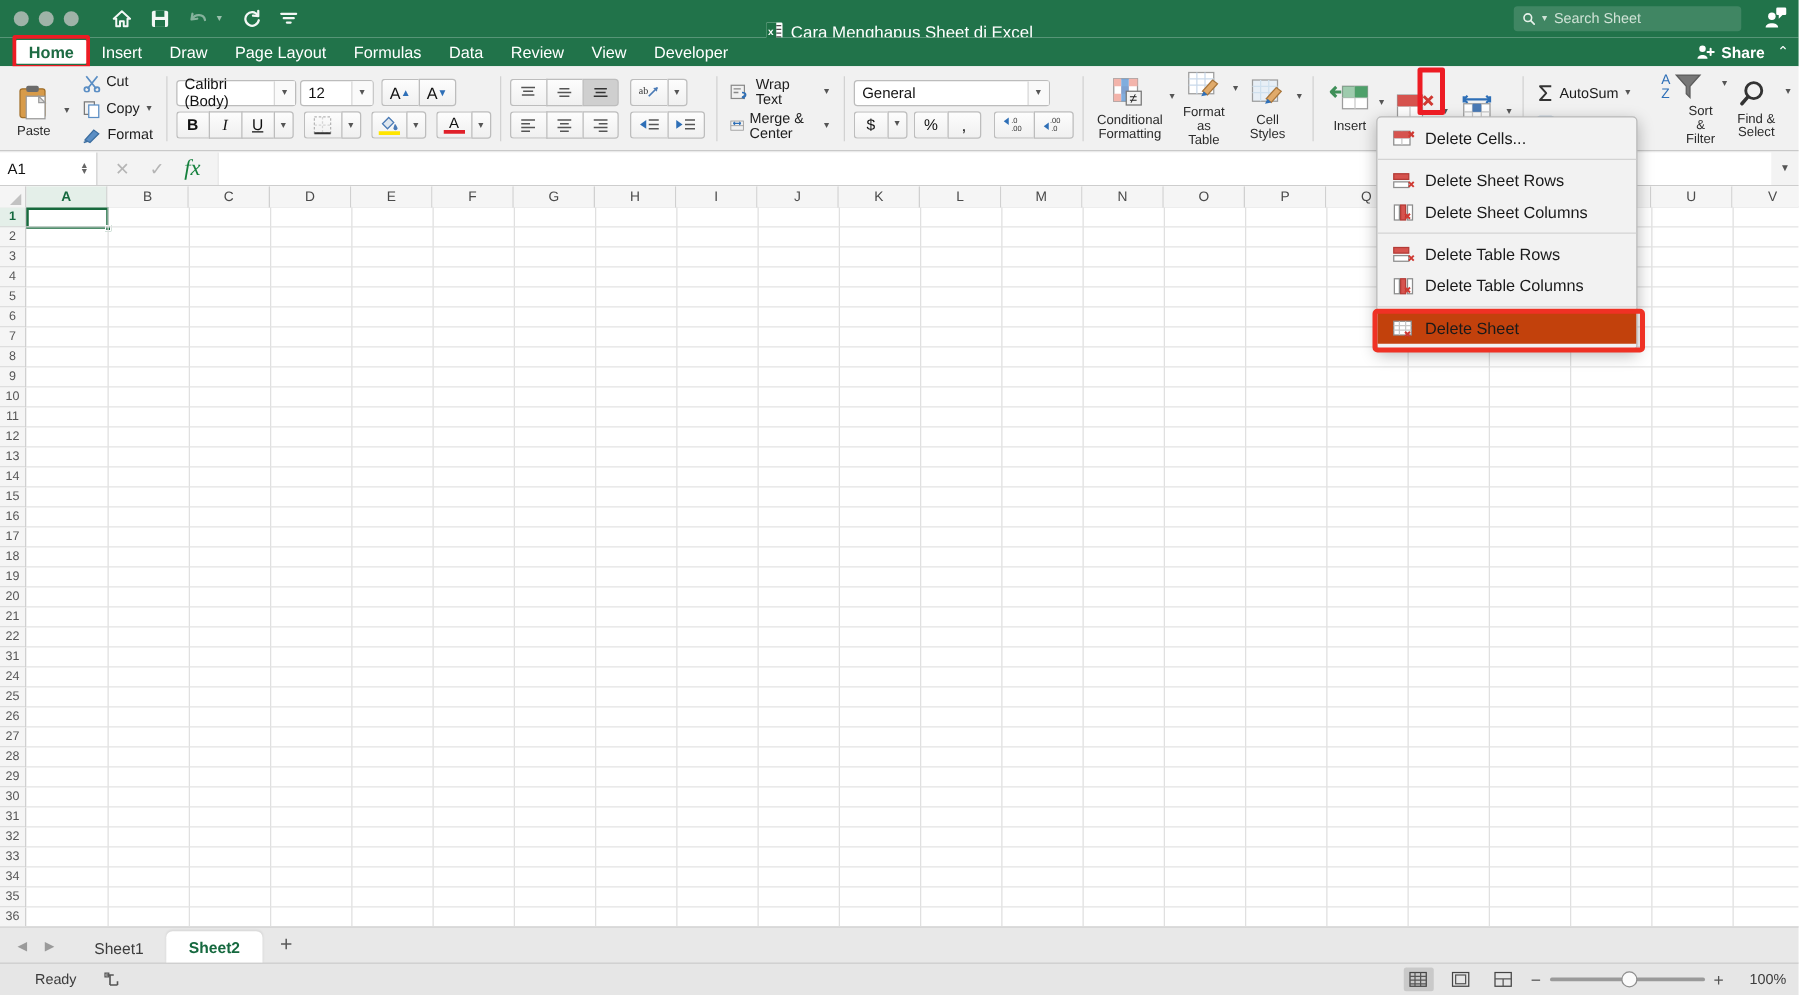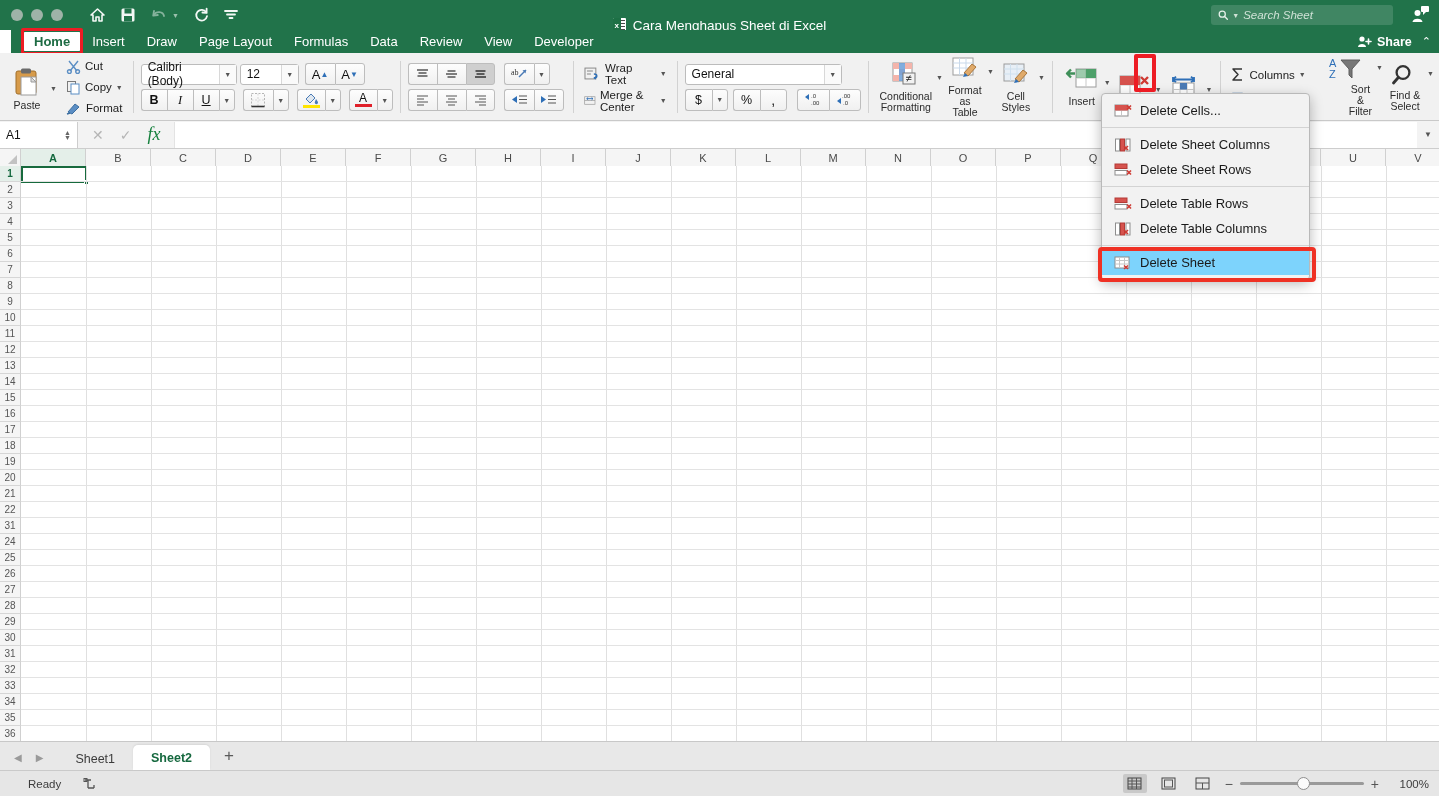--- a/index.html
+++ b/index.html
@@ -40,29 +40,29 @@
     content:""; position:absolute; right:1px; top:2px; width:4px; height:1px;
     background:#4a4a4a; box-shadow:0 3px 0 #4a4a4a, 0 6px 0 #4a4a4a, 0 9px 0 #4a4a4a;
   }
   .search-wrap{
     position:absolute; right:46px; top:5px;
     width:182px; height:20px; background:rgba(255,255,255,.14);
     border-radius:3px; display:flex; align-items:center; padding:0 7px; gap:4px;
   }
   .search-wrap input{
     background:transparent; border:0; outline:none; color:#ffffff;
-    font-family:"Liberation Sans", sans-serif; font-size:11.5px; width:100%;font-style:italic;
+    font-family:"Liberation Sans", sans-serif; font-size:11.5px; width:100%;
   }
   .search-wrap input::placeholder{ color:#cfe2d6; }
   .person-icon{ position:absolute; right:9px; top:4px; }
 
   
   .tabstrip{
     height:23px; background:#21734a; display:flex; align-items:center;
-    padding-left:12px; gap:0px; position:relative;margin-left:11px;
+    padding-left:12px; gap:0px; position:relative;
   }
   .rtab{
     color:#ffffff; font-size:13px; padding:2px 11px; cursor:default; white-space:nowrap;
   }
   .rtab.active{
     background:#ffffff; color:#1d6b43; font-weight:bold; border-radius:2px;
   }
   .home-highlight{
     position:absolute; left:10px; top:-2px; width:62px; height:27px;
     border:3px solid #ed1c24; border-radius:2px; pointer-events:none;
@@ -674,21 +674,21 @@
     </div>
 
     <div class="rsep"></div>
 
     <div class="rgroup">
       <div class="stack" style="gap:6px;">
         <div class="minibtn">
           <svg width="15" height="15" viewBox="0 0 15 15">
               <path d="M12 2 H3 L8 7.5 L3 13 H12" fill="none" stroke="#333" stroke-width="1.5" stroke-linejoin="round"></path>
             </svg>
-          <span>Columns</span>
+          <span>AutoSum</span>
           <span class="caret">▼</span>
         </div>
         <div class="minibtn">
           <svg width="15" height="15" viewBox="0 0 15 15">
               <rect x="1" y="1" width="13" height="13" rx="2" fill="#dfe9f4" stroke="#9fb7cf"></rect>
               <path d="M7.5 3.5 V9 M4.6 7 L7.5 10.2 L10.4 7" stroke="#2e6fb7" stroke-width="1.7" fill="none" stroke-linejoin="round"></path>
             </svg>
           <span>Fill</span>
           <span class="caret">▼</span>
         </div>
@@ -876,55 +876,55 @@
         <rect x="1" y="2" width="13" height="11" fill="#fff" stroke="#8d8d8d"></rect>
         <path d="M1 7.5 H14 M7.5 2 V13" stroke="#c6c6c6"></path>
         <rect x="1" y="2" width="13" height="5.5" fill="#d6534e"></rect>
         <path d="M13 2.5 L17 6.5 M17 2.5 L13 6.5" stroke="#cf3a33" stroke-width="1.7"></path>
       </svg>
       <span>Delete Cells...</span>
     </div>
     <div class="mdiv"></div>
     <div class="mitem">
       <svg width="18" height="16" viewBox="0 0 18 16">
+        <rect x="1" y="2" width="12" height="4.5" fill="#d6534e" stroke="#b33b36"></rect>
+        <rect x="1" y="8.5" width="12" height="4.5" fill="#fff" stroke="#8d8d8d"></rect>
+        <path d="M13 8.5 L17 12.5 M17 8.5 L13 12.5" stroke="#cf3a33" stroke-width="1.6"></path>
+      </svg>
+      <span>Delete Sheet Rows</span>
+    </div>
+    <div class="mitem">
+      <svg width="18" height="16" viewBox="0 0 18 16">
         <rect x="1.5" y="2" width="4" height="12" fill="#fff" stroke="#8d8d8d"></rect>
         <rect x="6.5" y="2" width="4" height="12" fill="#d6534e" stroke="#b33b36"></rect>
         <rect x="12" y="2" width="4" height="12" fill="#fff" stroke="#8d8d8d"></rect>
         <path d="M10 9 L14 13 M14 9 L10 13" stroke="#cf3a33" stroke-width="1.6"></path>
       </svg>
       <span>Delete Sheet Columns</span>
-    </div>
-    <div class="mitem">
-      <svg width="18" height="16" viewBox="0 0 18 16">
-        <rect x="1" y="2" width="12" height="4.5" fill="#d6534e" stroke="#b33b36"></rect>
-        <rect x="1" y="8.5" width="12" height="4.5" fill="#fff" stroke="#8d8d8d"></rect>
-        <path d="M13 8.5 L17 12.5 M17 8.5 L13 12.5" stroke="#cf3a33" stroke-width="1.6"></path>
-      </svg>
-      <span>Delete Sheet Rows</span>
     </div>
     <div class="mdiv"></div>
     <div class="mitem">
       <svg width="18" height="16" viewBox="0 0 18 16">
         <rect x="1" y="2" width="12" height="4.5" fill="#d6534e" stroke="#b33b36"></rect>
         <rect x="1" y="8.5" width="12" height="4.5" fill="#fff" stroke="#8d8d8d"></rect>
         <path d="M13 8.5 L17 12.5 M17 8.5 L13 12.5" stroke="#cf3a33" stroke-width="1.6"></path>
       </svg>
       <span>Delete Table Rows</span>
     </div>
     <div class="mitem">
       <svg width="18" height="16" viewBox="0 0 18 16">
         <rect x="1.5" y="2" width="4" height="12" fill="#fff" stroke="#8d8d8d"></rect>
         <rect x="6.5" y="2" width="4" height="12" fill="#d6534e" stroke="#b33b36"></rect>
         <rect x="12" y="2" width="4" height="12" fill="#fff" stroke="#8d8d8d"></rect>
         <path d="M10 9 L14 13 M14 9 L10 13" stroke="#cf3a33" stroke-width="1.6"></path>
       </svg>
       <span>Delete Table Columns</span>
     </div>
     <div class="mdiv"></div>
-    <div class="mitem" style="background:#7dd3fc;">
+    <div class="mitem" style="background:#c2410c;">
       <svg width="18" height="16" viewBox="0 0 18 16">
         <rect x="1" y="2" width="14" height="11" fill="#fff" stroke="#8d8d8d"></rect>
         <path d="M1 5.5 H15 M1 9 H15 M5.5 2 V13 M10.5 2 V13" stroke="#c6c6c6"></path>
         <path d="M10 10.5 L14 14 M14 10.5 L10 14" stroke="#cf3a33" stroke-width="1.6"></path>
       </svg>
       <span>Delete Sheet</span>
     </div>
   </div>
 
   <div class="menu-highlight"></div>

